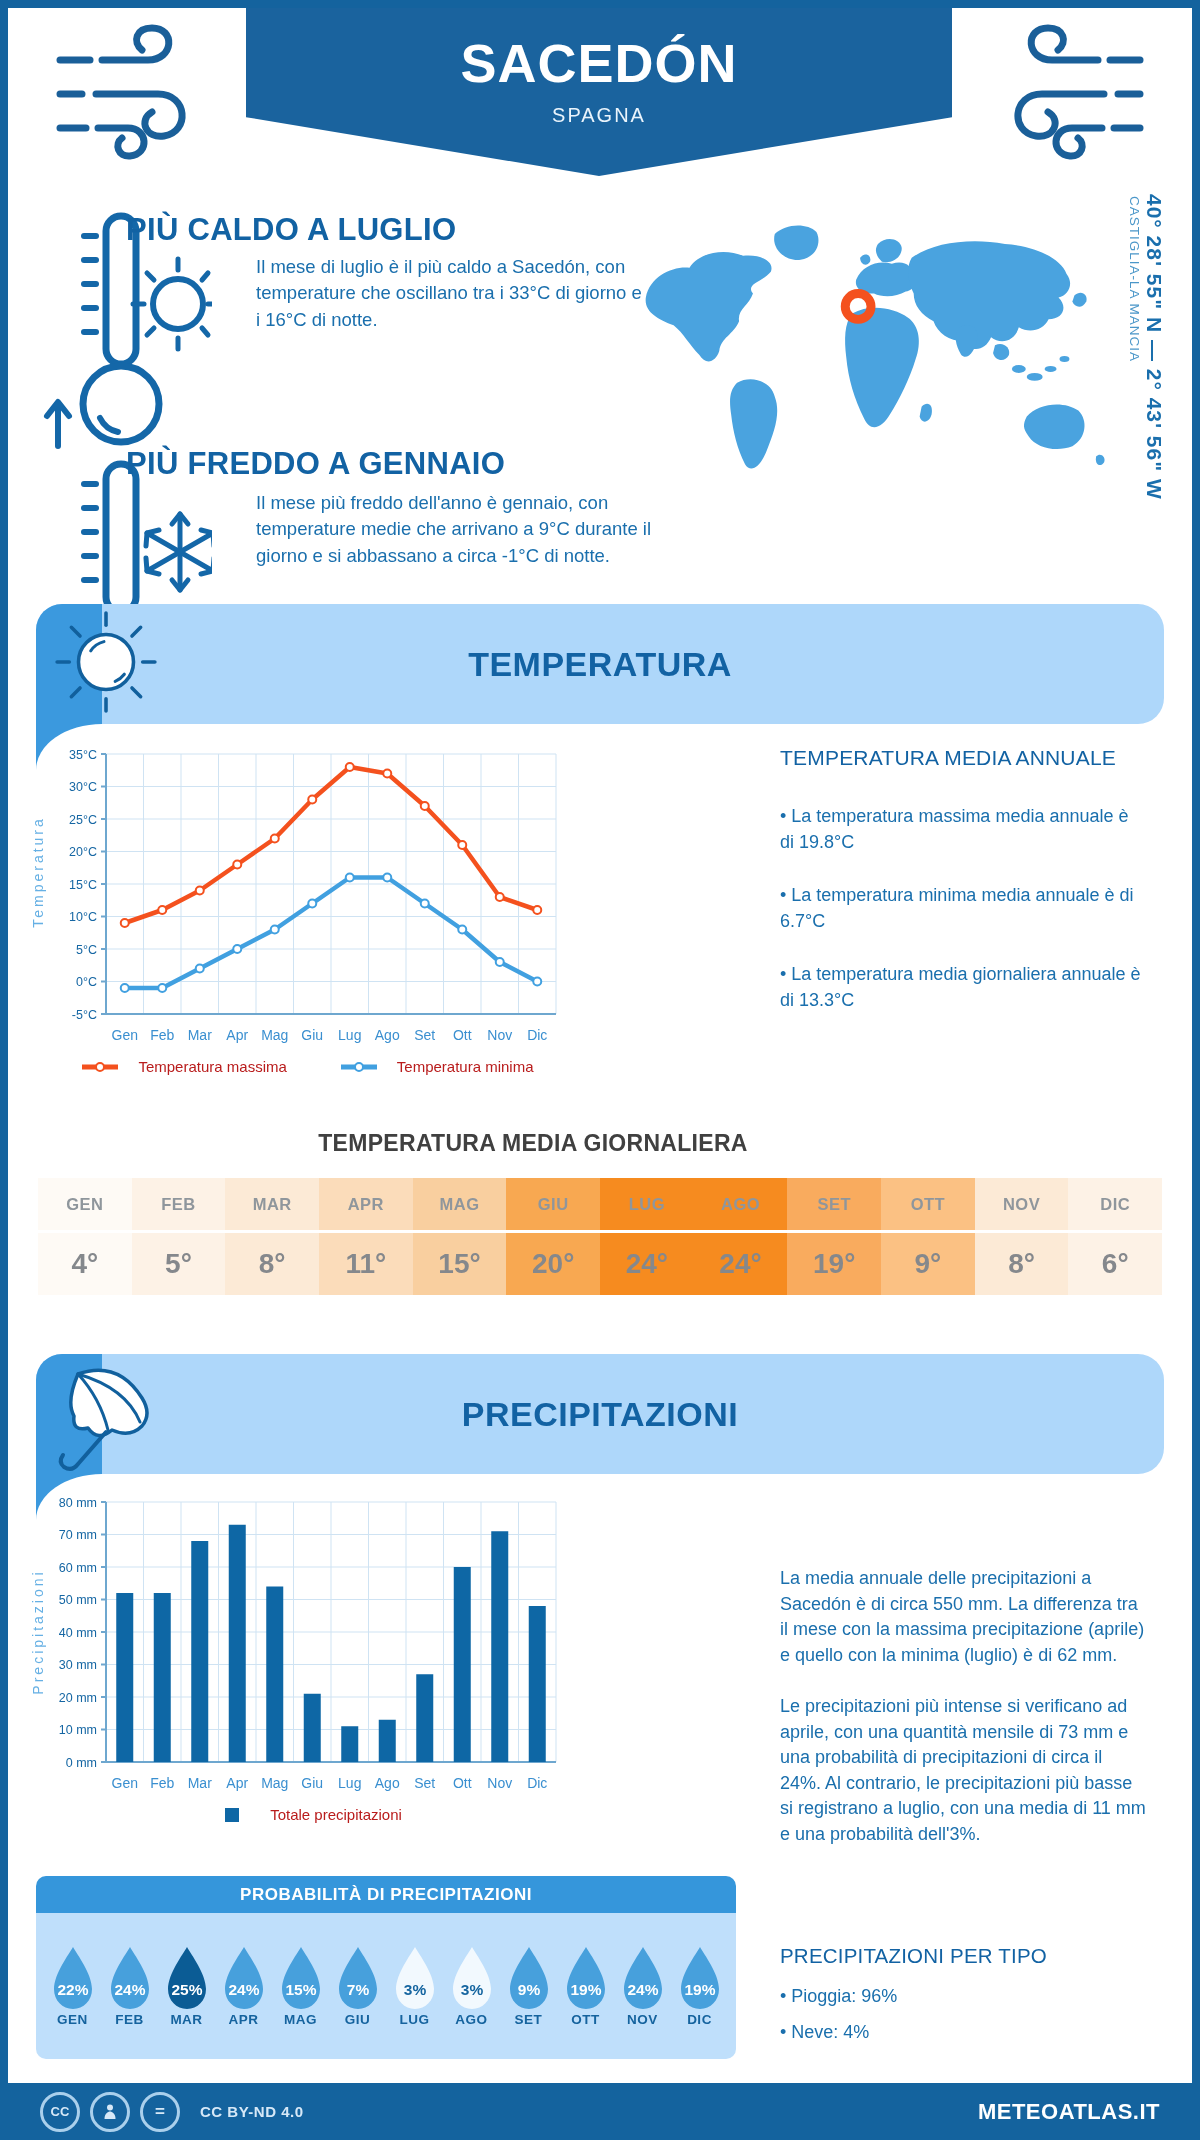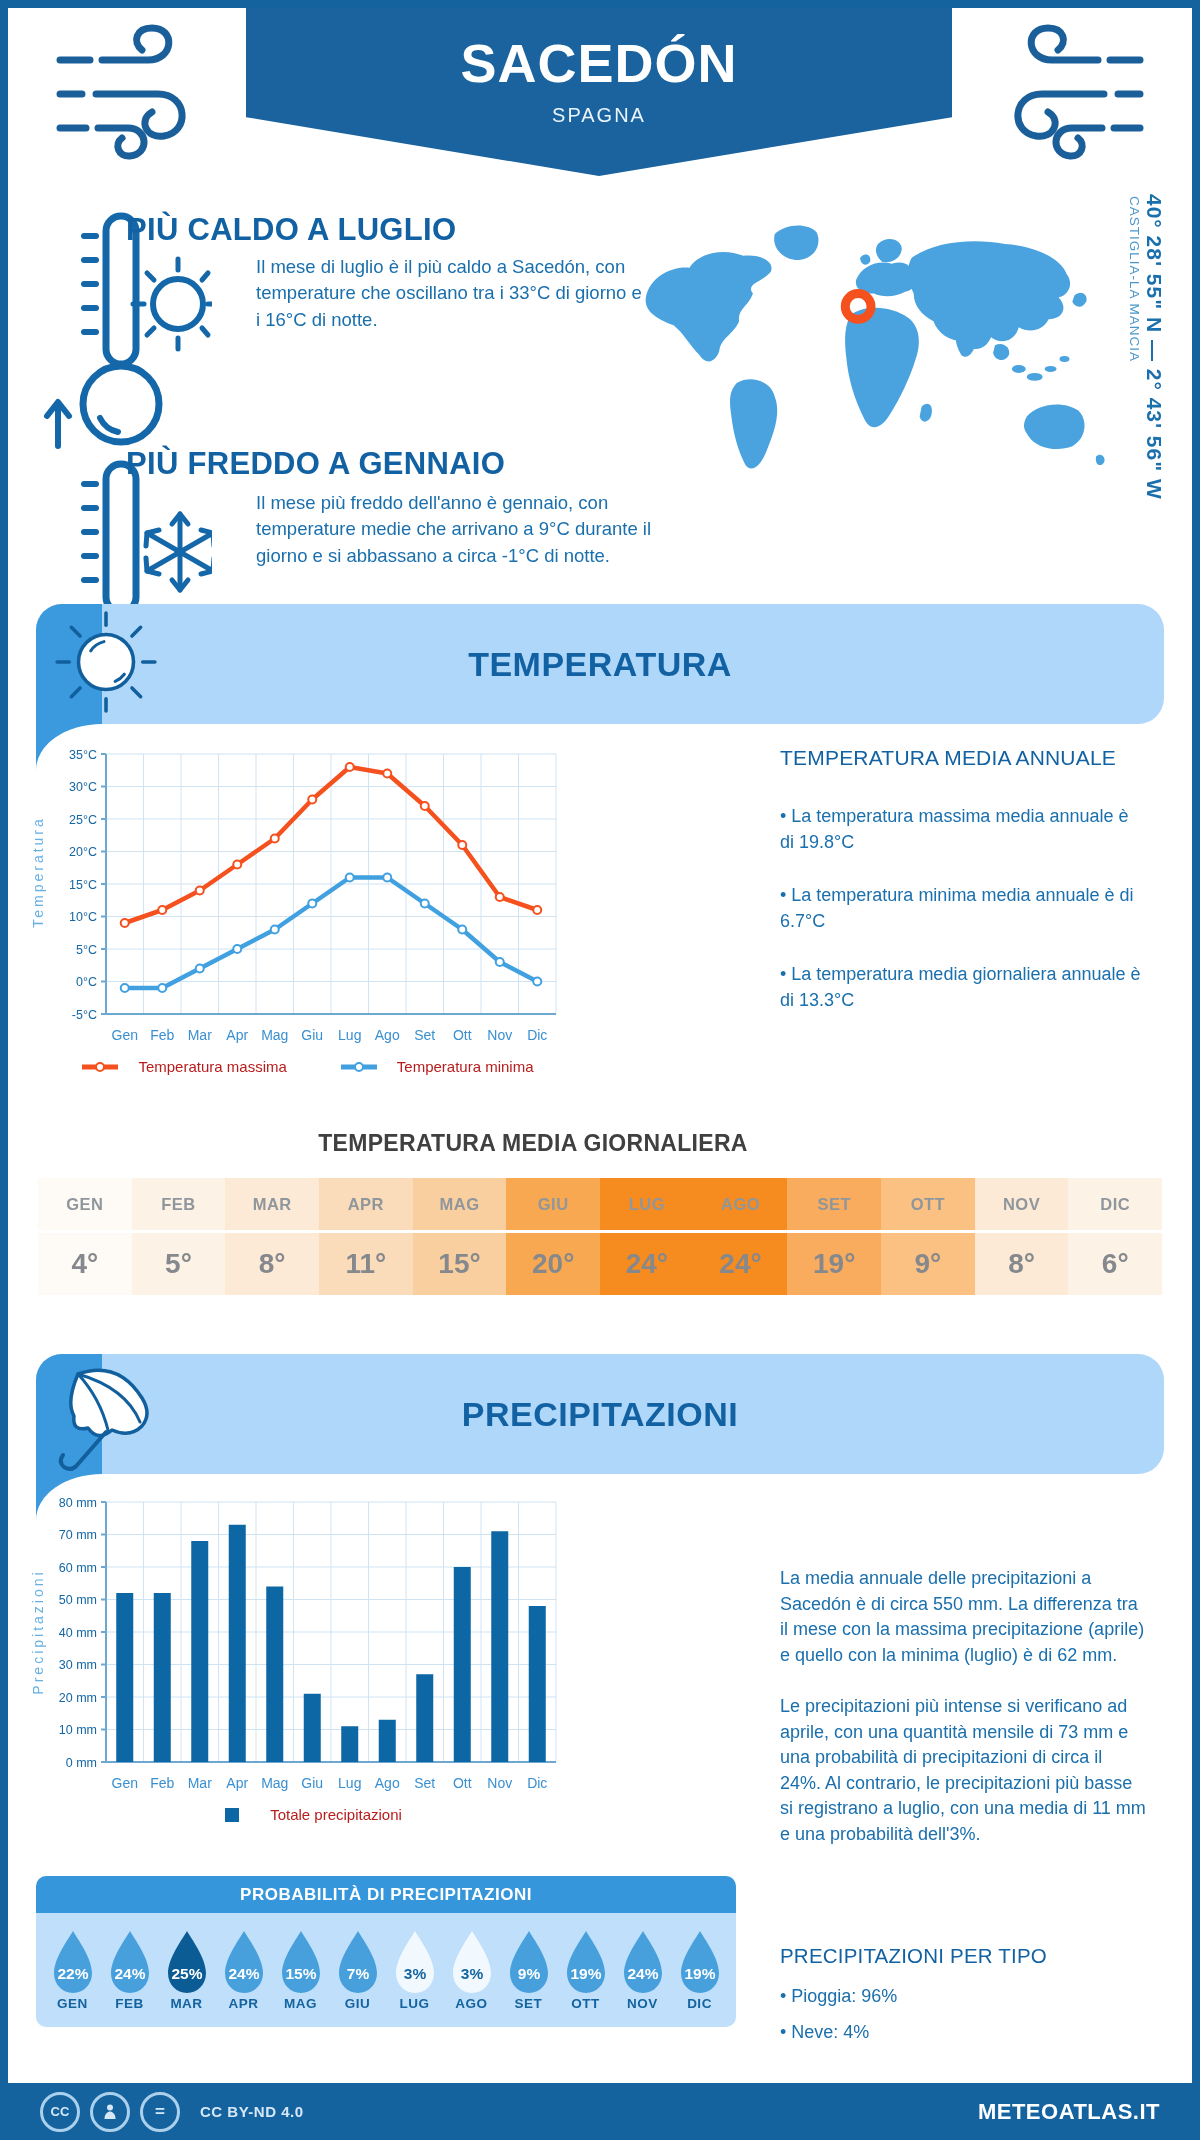--- a/index.html
+++ b/index.html
@@ -51,21 +51,21 @@
   .tlabel{height:52px;display:flex;align-items:center;justify-content:center;
     font-size:16.5px;font-weight:bold;color:#8f969c;letter-spacing:.5px;border-bottom:3px solid #fff;}
   .tval{height:62px;display:flex;align-items:center;justify-content:center;
     font-size:28px;font-weight:bold;color:#85888c;}
 
   
   .prob{left:36px;top:1876px;width:700px;}
   .prob-head{height:37px;background:#3596db;border-radius:10px 10px 0 0;display:flex;align-items:center;justify-content:center;
     color:#fff;font-size:17px;font-weight:bold;letter-spacing:.5px;}
   .prob-body{background:#bfdffb;border-radius:0 0 10px 10px;height:114px;display:flex;align-items:center;
-    justify-content:space-around;padding:0 8px;}
+    justify-content:space-around;padding:16px 8px;}
   .dcell{width:56px;display:flex;flex-direction:column;align-items:center;}
   .dmonth{font-size:13.5px;font-weight:bold;color:#15639e;letter-spacing:.5px;margin-top:1px;}
 
   
   .footer{left:0;top:2083px;width:1200px;height:57px;background:#14639e;display:flex;align-items:center;
     justify-content:space-between;padding:16px 40px;box-sizing:border-box;z-index:40;}
   .cc-group{display:flex;align-items:center;gap:10px;}
   .cc-circle{width:34px;height:34px;border:3px solid #aad0ec;border-radius:50%;display:flex;align-items:center;
     justify-content:center;color:#d6e8f7;font-weight:bold;font-size:13px;}
   .cc-label{margin-left:10px;font-size:15px;font-weight:bold;color:#d6e8f7;letter-spacing:.5px;}

